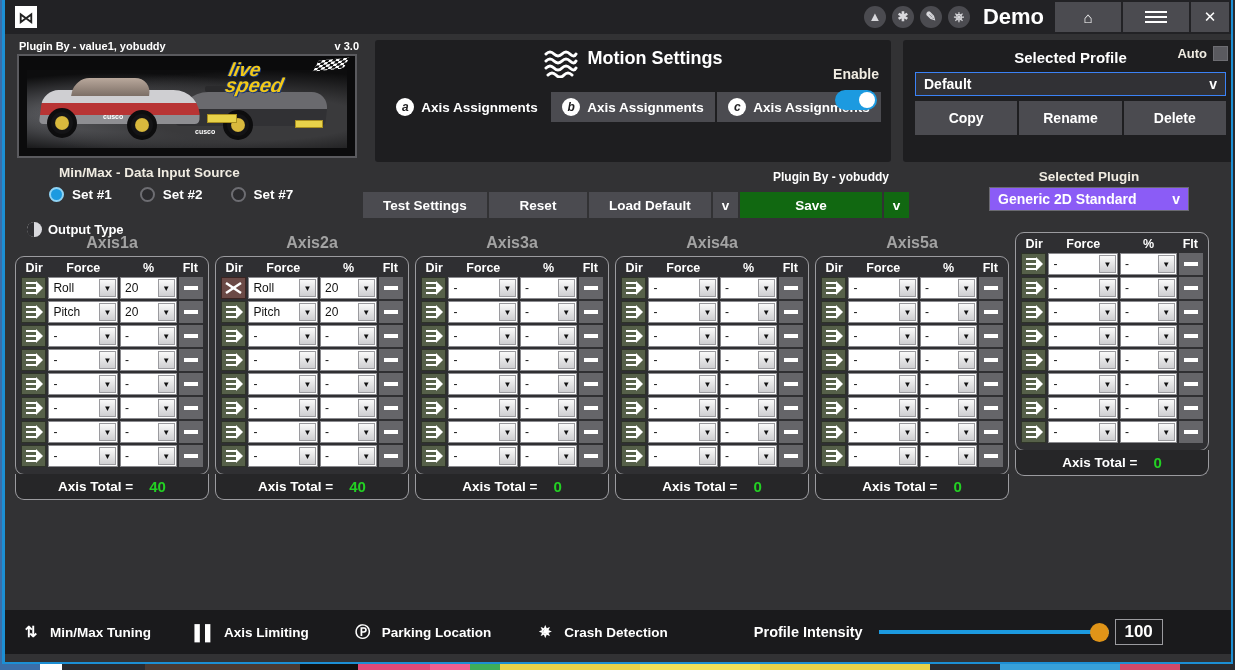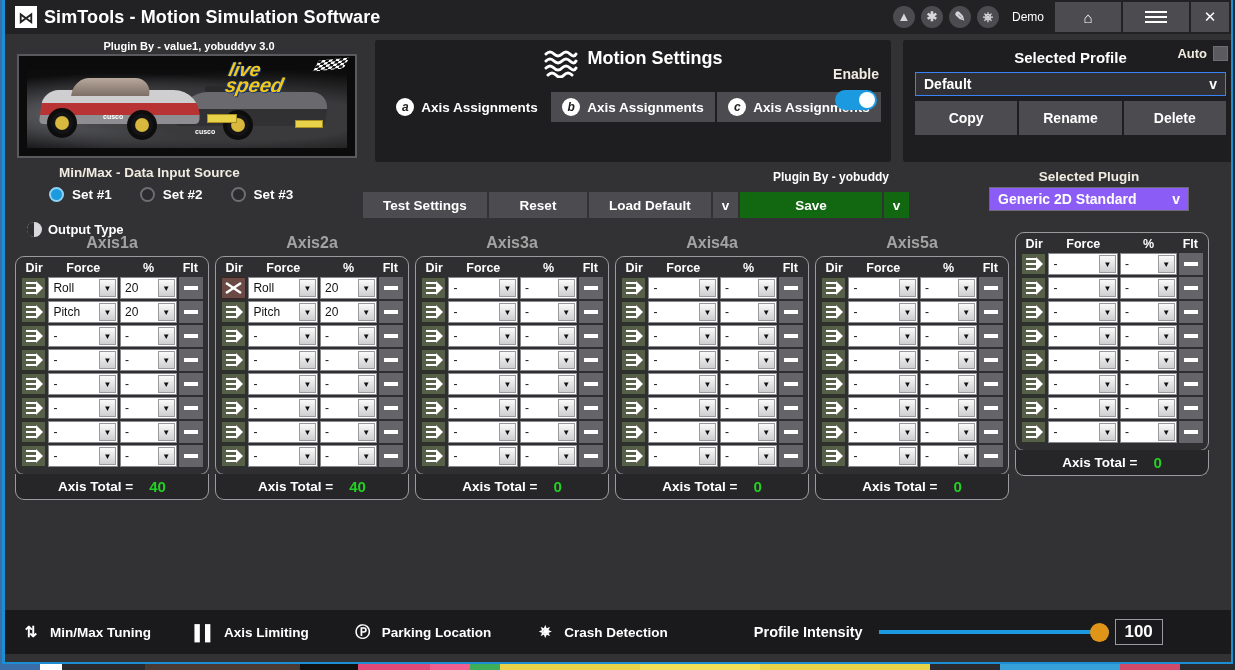--- a/index.html
+++ b/index.html
@@ -46,34 +46,34 @@
   .tb-title {
     font-size:18px; font-weight:bold; color:#fff; letter-spacing:0.1px;
     white-space:nowrap;
   }
   .tb-right { position:absolute; right:0; top:0; height:34px; display:flex; align-items:center; }
   .circ-icon {
     width:22px; height:22px; border-radius:50%; background:#4b4b50;
     color:#d8d8dc; font-size:13px; line-height:22px; text-align:center;
     margin-right:6px; flex:none; font-weight:bold;
   }
-  .demo-lbl { font-size:12px; font-weight:normal; color:#fff; margin:0 11px 0 7px; }
+  .demo-lbl { font-size:22px; font-weight:bold; color:#fff; margin:0 11px 0 7px; }
   .winbtn {
     width:66px; height:30px; background:#4b4b50; color:#fff;
     display:flex; align-items:center; justify-content:center;
     margin-right:2px; font-size:15px;
   }
   .winbtn.close { width:38px; margin-right:2px; background:#4b4b50; }
   .bars { display:flex; flex-direction:column; gap:3px; }
   .bars i { display:block; width:22px; height:2px; background:#fff; }
 
   
   .toprow { display:flex; padding:6px 8px 0 12px; gap:0; height:128px; }
   .plugin-box { width:346px; flex:none; }
-  .plugin-hdr { display:flex; justify-content:center; font-size:11px;
+  .plugin-hdr { display:flex; justify-content:space-between; font-size:11px;
      font-weight:bold; color:#fff; padding:0 4px 2px 2px; }
   .plugin-img {
     width:340px; height:104px; border:2px solid #5a5a5e; background:#0b0b0c;
     position:relative; overflow:hidden;
   }
   .car {
     position:absolute; left:8px; top:14px; width:320px; height:78px;
     background:
       radial-gradient(ellipse at 72% 62%, #3a3a3c 0 32%, rgba(20,20,22,0) 70%),
       radial-gradient(ellipse at 30% 58%, #55565a 0 26%, rgba(15,15,17,0) 66%),
@@ -243,21 +243,20 @@
 </style>
 </head>
 <body>
 
 <div id="desk-strip"></div>
 
 <div id="app">
 
   <div class="titlebar">
     <div class="tb-logo">⋈</div>
-    <div class="tb-title">SimTools - Motion Simulation Software</div>
 
     <div class="tb-right">
       <div class="circ-icon">▲</div>
       <div class="circ-icon">✱</div>
       <div class="circ-icon">✎</div>
       <div class="circ-icon">⎈</div>
       <div class="demo-lbl">Demo</div>
       <div class="winbtn">⌂</div>
       <div class="winbtn">
         <span class="bars">
@@ -363,21 +362,21 @@
       <div class="radio">
         <span class="rdot on"></span>
         <span>Set #1</span>
       </div>
       <div class="radio">
         <span class="rdot"></span>
         <span>Set #2</span>
       </div>
       <div class="radio">
         <span class="rdot"></span>
-        <span>Set #3</span>
+        <span>Set #7</span>
       </div>
     </div>
     <div class="out-type">
       <span class="halfcirc"></span>
       <span>Output Type</span>
     </div>
 
     <div class="plugby">Plugin By - yobuddy</div>
 
     <div class="actionbar">

